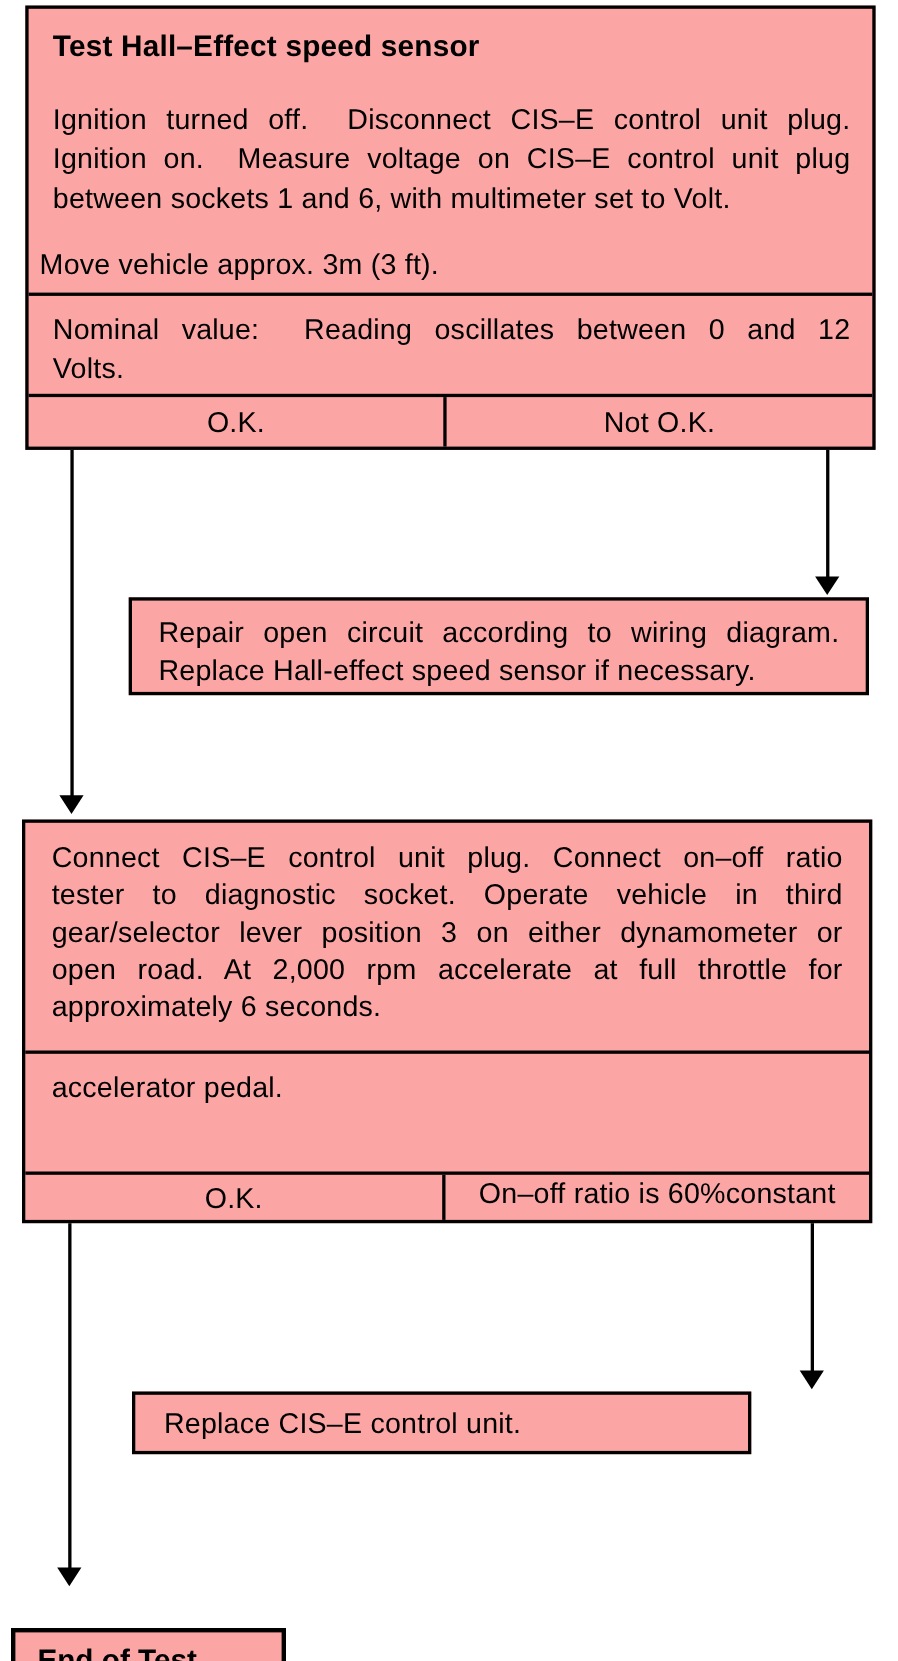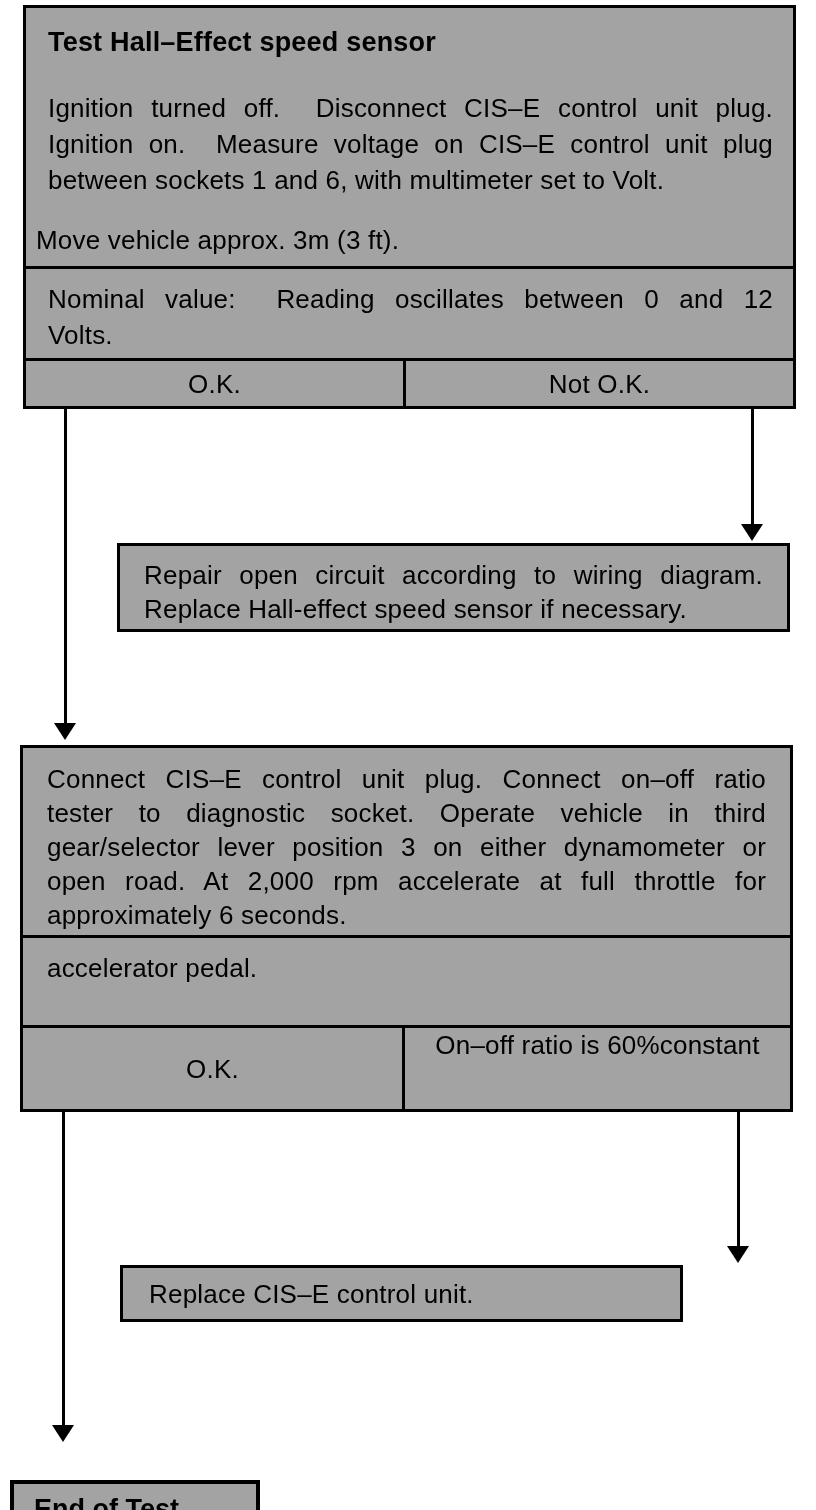--- a/index.html
+++ b/index.html
@@ -8,39 +8,39 @@
     width: 816px;
     height: 1510px;
     background: #ffffff;
     font-family: "Liberation Sans", sans-serif;
     color: #000000;
   }
   .box {
     position: absolute;
     box-sizing: border-box;
     border: 3px solid #000000;
-    background: #a3a3a3;
+    background: #fca5a5;
   }
   .flow-text {
     font-size: 26px;
     line-height: 36px;
     letter-spacing: 0.2px;
   }
   
   #box1 { left: 23px; top: 5px; width: 773px; height: 404px; display: flex; flex-direction: column; }
   #box1-top { position: relative; height: 258px; padding: 16px 20px 0 22px; box-sizing: border-box; }
   #box1-title { font-size: 27px; font-weight: bold; line-height: 36px; }
   #box1-para { margin-top: 30px; }
   #box1-move { position: absolute; left: 10px; bottom: 8px; }
   #box1-nominal { height: 92px; border-top: 3px solid #000; box-sizing: border-box; padding: 12px 20px 0 22px; }
   #box1-row { flex: 1; border-top: 3px solid #000; box-sizing: border-box; display: flex; }
   #box1-ok { width: 380px; border-right: 3px solid #000; box-sizing: border-box; display: flex; align-items: center; justify-content: center; }
   #box1-notok { flex: 1; display: flex; align-items: center; justify-content: center; }
   
-  #box2 { left: 20px; top: 745px; width: 773px; height: 367px; display: flex; flex-direction: column; }
+  #box2 { left: 20px; top: 745px; width: 773px; height: 367px; display: flex; flex-direction: column; gap: 20px; }
   #box2-para { height: 187px; box-sizing: border-box; padding: 14px 24px 0 24px; line-height: 34px; }
   #box2-nominal { height: 90px; border-top: 3px solid #000; box-sizing: border-box; padding: 12px 22px 0 24px; }
   #box2-row { flex: 1; border-top: 3px solid #000; box-sizing: border-box; display: flex; }
   #box2-ok { width: 382px; border-right: 3px solid #000; box-sizing: border-box; display: flex; align-items: center; justify-content: center; }
   #box2-notok { flex: 1; display: flex; align-items: flex-start; justify-content: center; line-height: 34px; }
   
   #repair-box { left: 117px; top: 543px; width: 673px; height: 89px; padding: 12px 24px 0 24px; line-height: 34px; }
   #replace-box { left: 120px; top: 1265px; width: 563px; height: 57px; display: flex; align-items: center; padding-left: 26px; }
   #end-box { left: 10px; top: 1443px; width: 250px; height: 59px; border-width: 4px; display: flex; align-items: center; padding-left: 20px; font-weight: bold; font-size: 27px; margin-top: 37px; }
   

